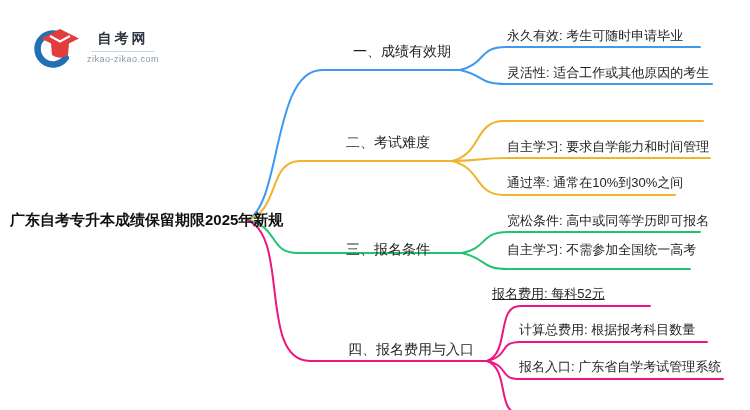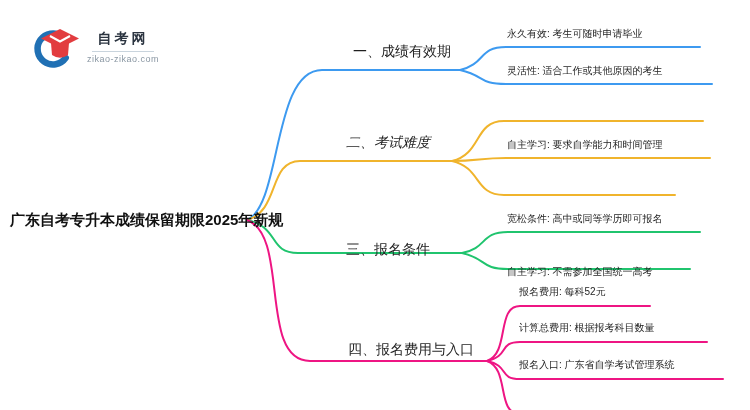--- a/index.html
+++ b/index.html
@@ -6,21 +6,21 @@
   .canvas{
     position:relative;width:750px;height:410px;background:#ffffff;overflow:hidden;
     font-family:"Liberation Sans","DejaVu Sans",sans-serif;
     margin-top:13px;
   }
   svg.wires{position:absolute;left:0;top:0;}
   svg.wires path{fill:none;stroke-width:2;stroke-linecap:round;}
   .lbl{position:absolute;color:#1f1f1f;white-space:nowrap;line-height:1.2;}
   .root-lbl{font-size:15px;font-weight:600;color:#111;}
   .branch-lbl{font-size:14px;font-weight:500;}
-  .item-lbl{font-size:10px;}
+  .item-lbl{font-size:13px;}
   .logo{position:absolute;left:33px;top:11px;display:flex;align-items:center;gap:6px;}
   .logo-text{display:flex;flex-direction:column;align-items:center;}
   .logo-name{font-size:14px;font-weight:bold;color:#2b3440;letter-spacing:3px;}
   .logo-rule{width:62px;height:1px;background:#c9d4dd;margin:3px 0 2px 0;}
   .logo-domain{font-size:9px;color:#8a97a3;letter-spacing:.5px;}
 </style>
 </head>
 <body>
 
 <div class="canvas">
@@ -57,29 +57,30 @@
     <div class="logo-text">
       <div class="logo-name">自考网</div>
       <div class="logo-rule"></div>
       <div class="logo-domain">zikao-zikao.com</div>
     </div>
   </div>
 
   <div class="lbl root-lbl" style="left:10px;top:198px;">广东自考专升本成绩保留期限2025年新规</div>
 
   <div class="lbl branch-lbl" style="left:353px;top:30px;">一、成绩有效期</div>
-  <div class="lbl branch-lbl" style="left:346px;top:121px;font-style:italic;">二、考试难度</div>
+  <div class="lbl branch-lbl" style="left:346px;top:121px;">二、考试难度</div>
   <div class="lbl branch-lbl" style="left:346px;top:228px;">三、报名条件</div>
   <div class="lbl branch-lbl" style="left:348px;top:328px;">四、报名费用与入口</div>
 
   <div class="lbl item-lbl" style="left:507px;top:15px;">永久有效: 考生可随时申请毕业</div>
   <div class="lbl item-lbl" style="left:507px;top:52px;">灵活性: 适合工作或其他原因的考生</div>
 
   <div class="lbl item-lbl" style="left:507px;top:126px;">自主学习: 要求自学能力和时间管理</div>
+  <div class="lbl item-lbl" style="left:507px;top:162px;">通过率: 通常在10%到30%之间</div>
 
   <div class="lbl item-lbl" style="left:507px;top:200px;">宽松条件: 高中或同等学历即可报名</div>
-  <div class="lbl item-lbl" style="left:507px;top:253px;text-align:center;">自主学习: 不需参加全国统一高考</div>
+  <div class="lbl item-lbl" style="left:507px;top:229px;text-align:center;">自主学习: 不需参加全国统一高考</div>
 
-  <div class="lbl item-lbl" style="left:519px;top:273px;">报名费用: 每科52元</div>
+  <div class="lbl item-lbl" style="left:492px;top:273px;text-decoration:underline;">报名费用: 每科52元</div>
   <div class="lbl item-lbl" style="left:519px;top:309px;">计算总费用: 根据报考科目数量</div>
   <div class="lbl item-lbl" style="left:519px;top:346px;">报名入口: 广东省自学考试管理系统</div>
 
 </div>
 
 </body></html>

